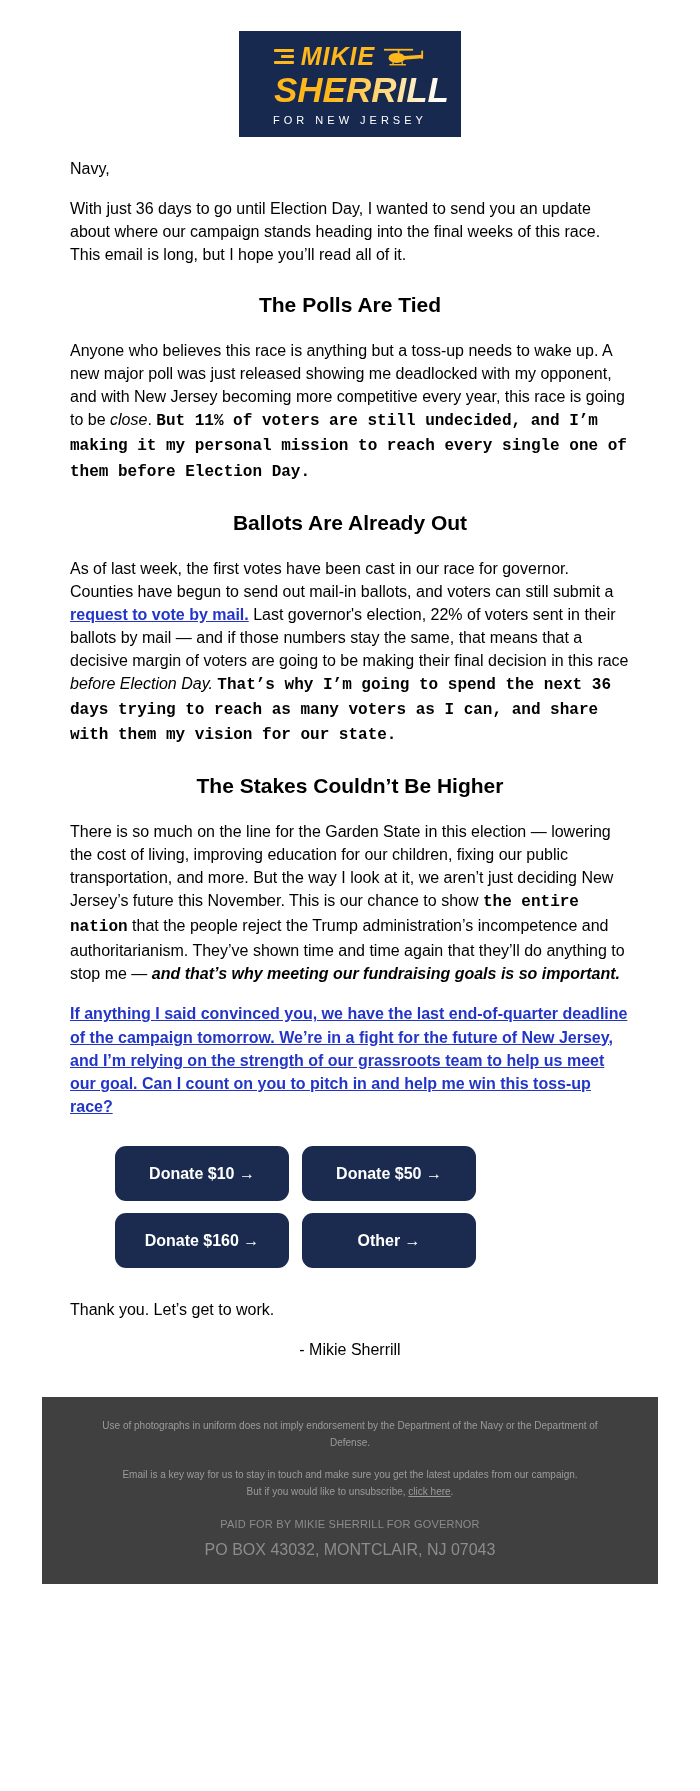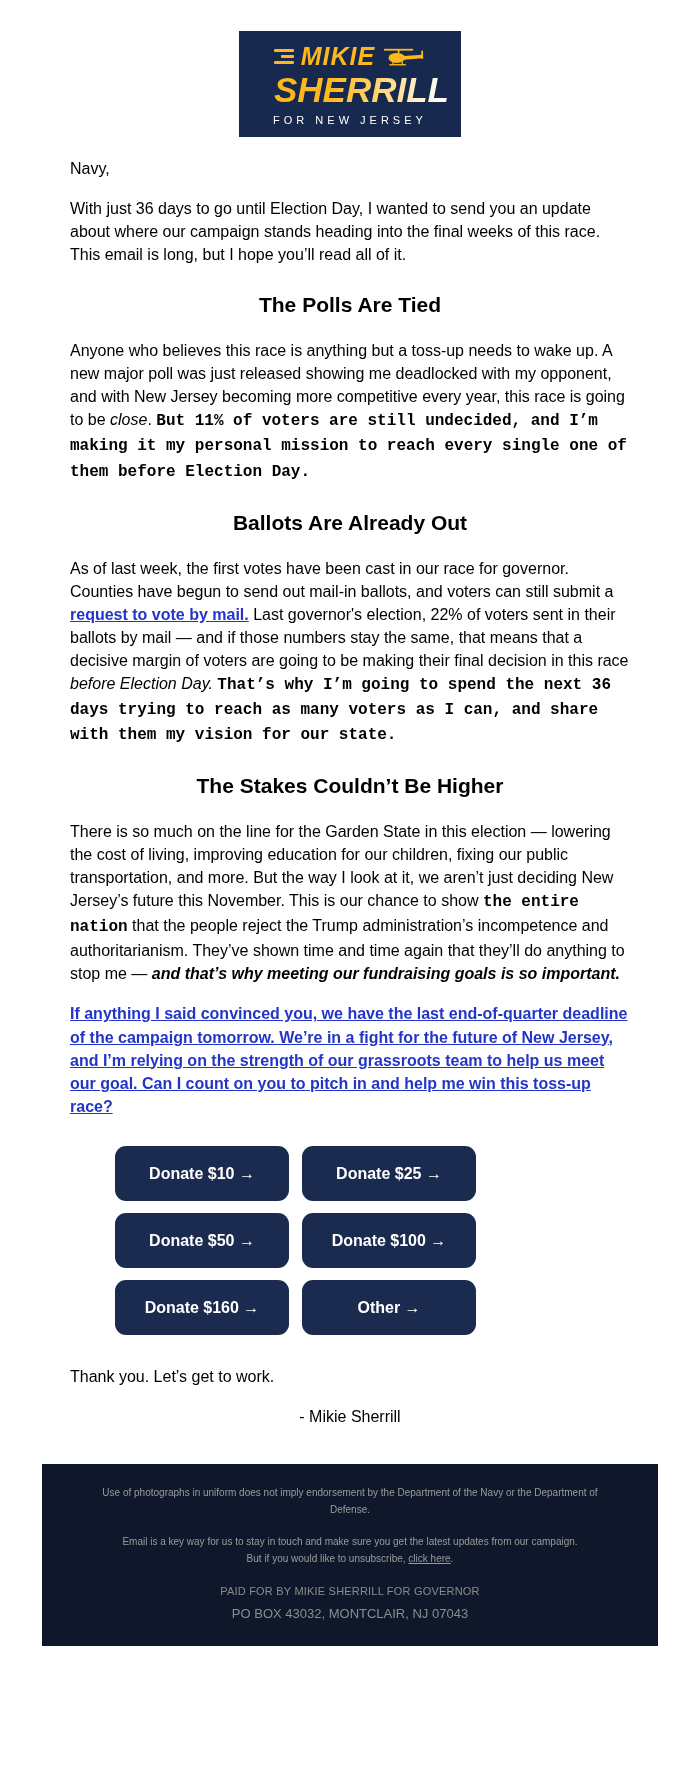--- a/index.html
+++ b/index.html
@@ -40,28 +40,28 @@
   .btn-grid { display: grid; grid-template-columns: 174px 174px; gap: 12px 13px; margin: 28px 0 30px 45px; }
   .btn {
     display: block; background: #1b2b4f; color: #ffffff; font-weight: bold; font-size: 16px;
     text-align: center; padding: 16px 4px; border-radius: 11px; text-decoration: none;
   }
 
   .signature { margin-top: 20px; text-align: center; }
 
   
   .footer {
-    margin: 36px 42px 0; background: #0f172a; padding: 20px 42px 20px;
+    margin: 36px 42px 0; background: #404040; padding: 20px 42px 20px;
     text-align: center; font-size: 10px; color: #9b9b9b; line-height: 1.75;
   }
   .footer p { margin: 0 0 14px; }
   .footer p:last-child { margin-bottom: 0; }
   .footer a { color: #9b9b9b; text-decoration: underline; }
   .footer .paid { font-size: 11px; color: #8c8c8c; margin-bottom: 2px; letter-spacing: 0.2px; }
-  .footer .addr { font-size: 13px; color: #8c8c8c; }
+  .footer .addr { font-size: 16px; color: #8c8c8c; }
 </style>
 </head>
 <body>
 
 <div class="email-wrap">
 
   <div class="logo">
     <div class="logo-top">
       <span class="speed-lines">
           <i></i>
@@ -102,23 +102,21 @@
     <div class="section-heading">The Stakes Couldn’t Be Higher</div>
 
     <p><span>There is so much on the line for the Garden State in this election — lowering the cost of living, improving education for our children, fixing our public transportation, and more. But the way I look at it, we aren’t just deciding New Jersey’s future this November. This is our chance to show </span><span class="seg-bold">the entire nation</span><span> that the people reject the Trump administration’s incompetence and authoritarianism. They’ve shown time and time again that they’ll do anything to stop me — </span><span class="seg-bold-italic">and that’s why meeting our fundraising goals is so important.</span></p>
 
     <p class="cta-para">
       <a class="cta" href="#">If anything I said convinced you, we have the last end-of-quarter deadline of the campaign tomorrow. We’re in a fight for the future of New Jersey, and I’m relying on the strength of our grassroots team to help us meet our goal. Can I count on you to pitch in and help me win this toss-up race?</a>
     </p>
 
     <div class="btn-grid">
       <a class="btn" href="#">Donate $10 →</a>
-      <a class="btn" href="#">Donate $25 →</a>
       <a class="btn" href="#">Donate $50 →</a>
-      <a class="btn" href="#">Donate $100 →</a>
       <a class="btn" href="#">Donate $160 →</a>
       <a class="btn" href="#">Other →</a>
     </div>
 
     <p>Thank you. Let’s get to work.</p>
 
     <p class="signature">- Mikie Sherrill</p>
 
   </div>
 

